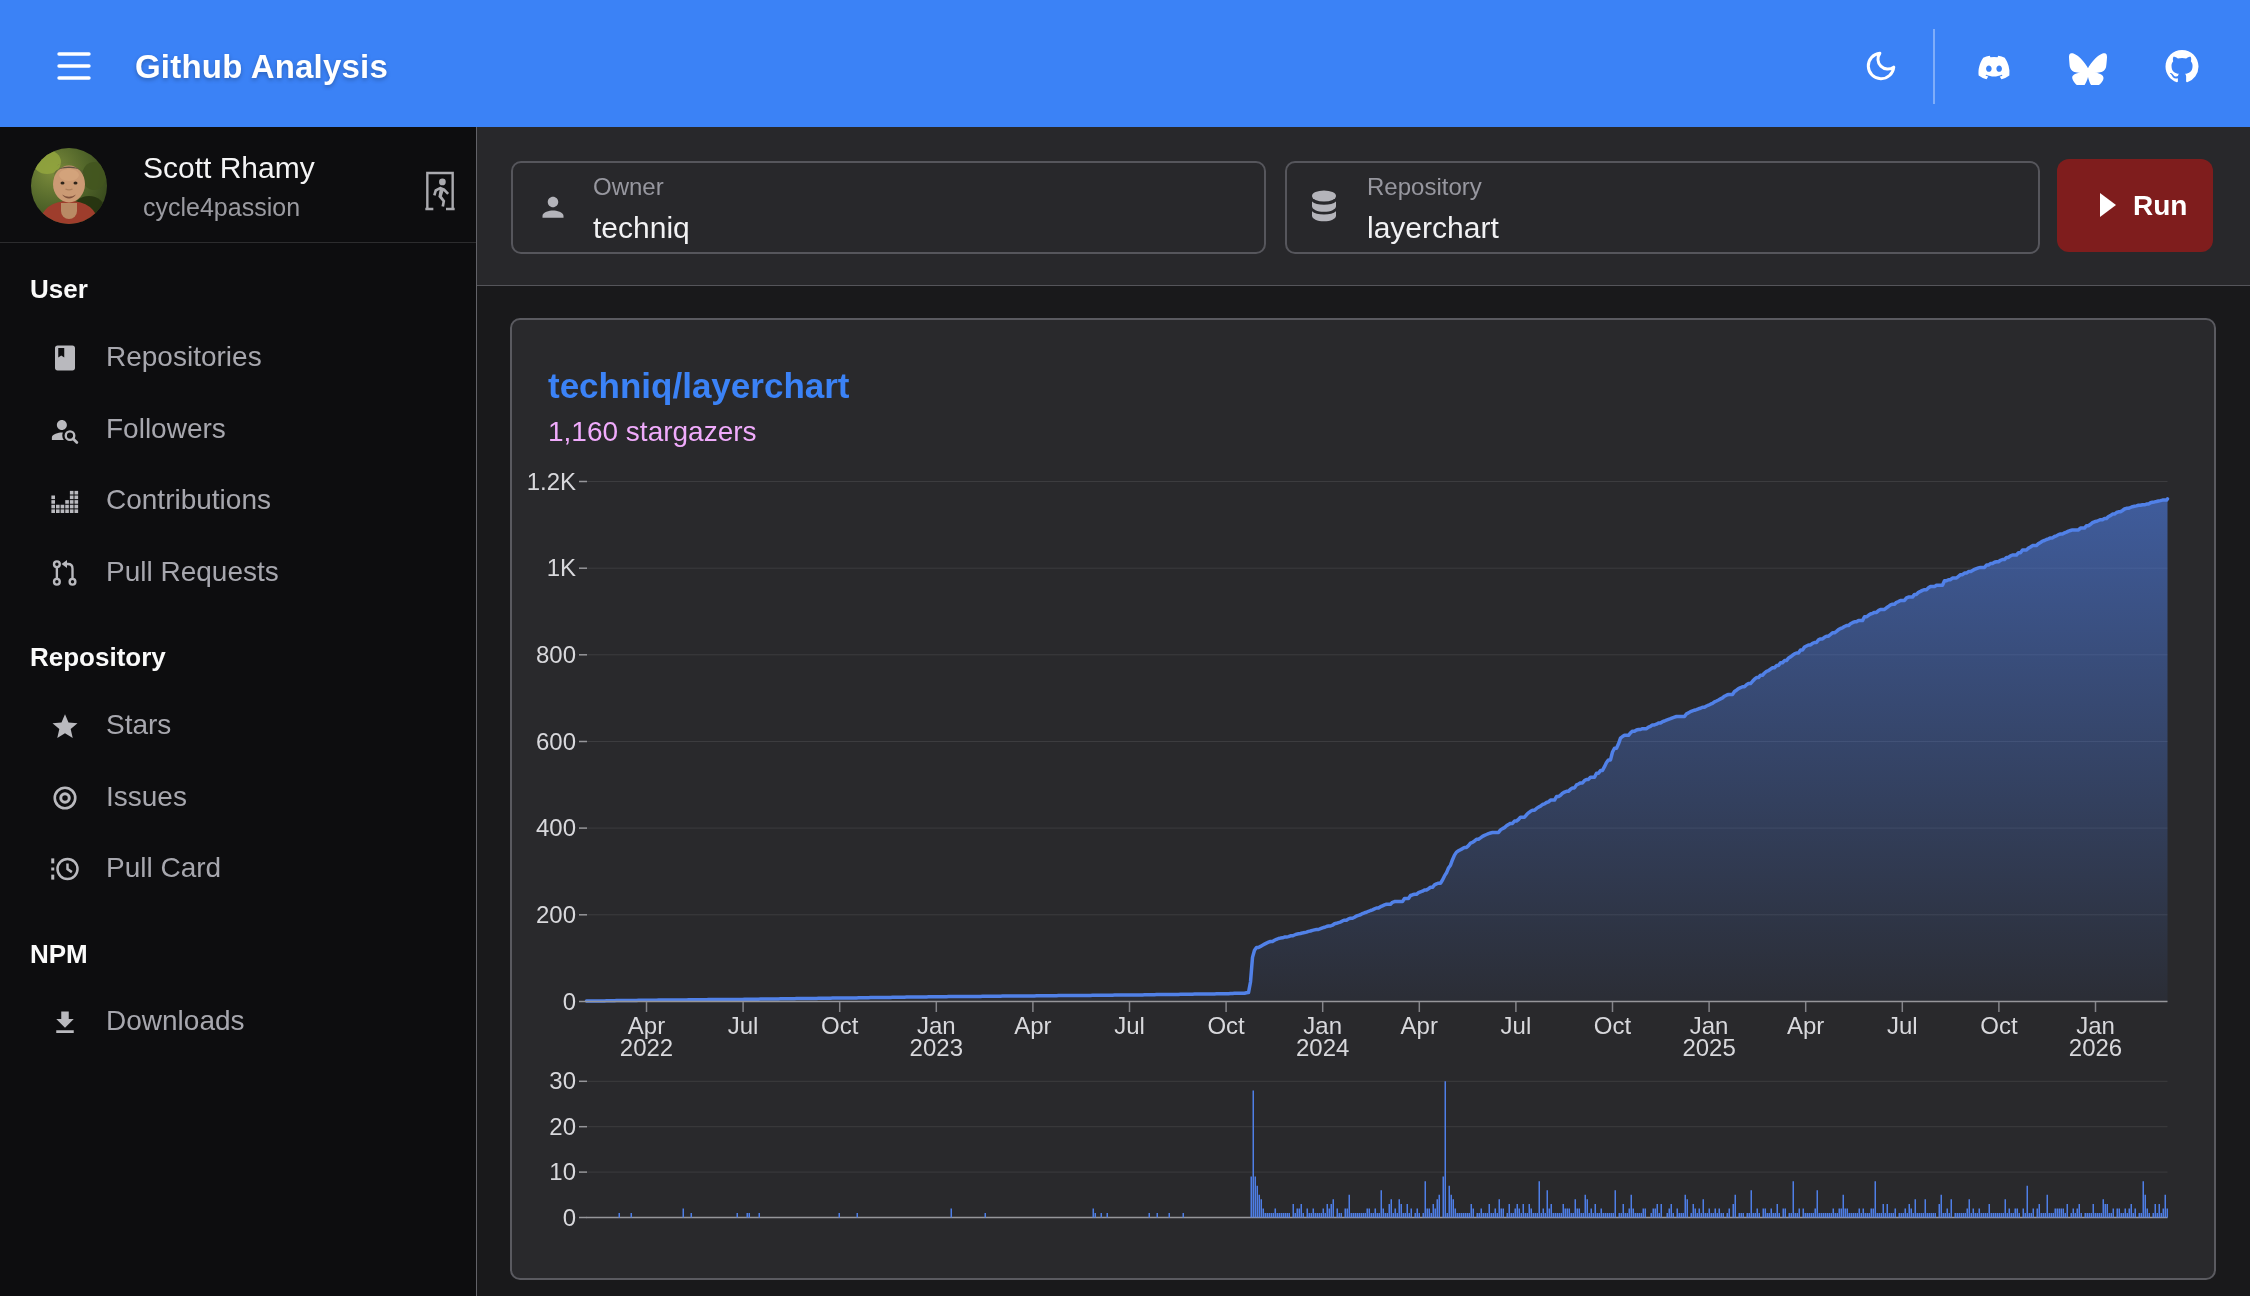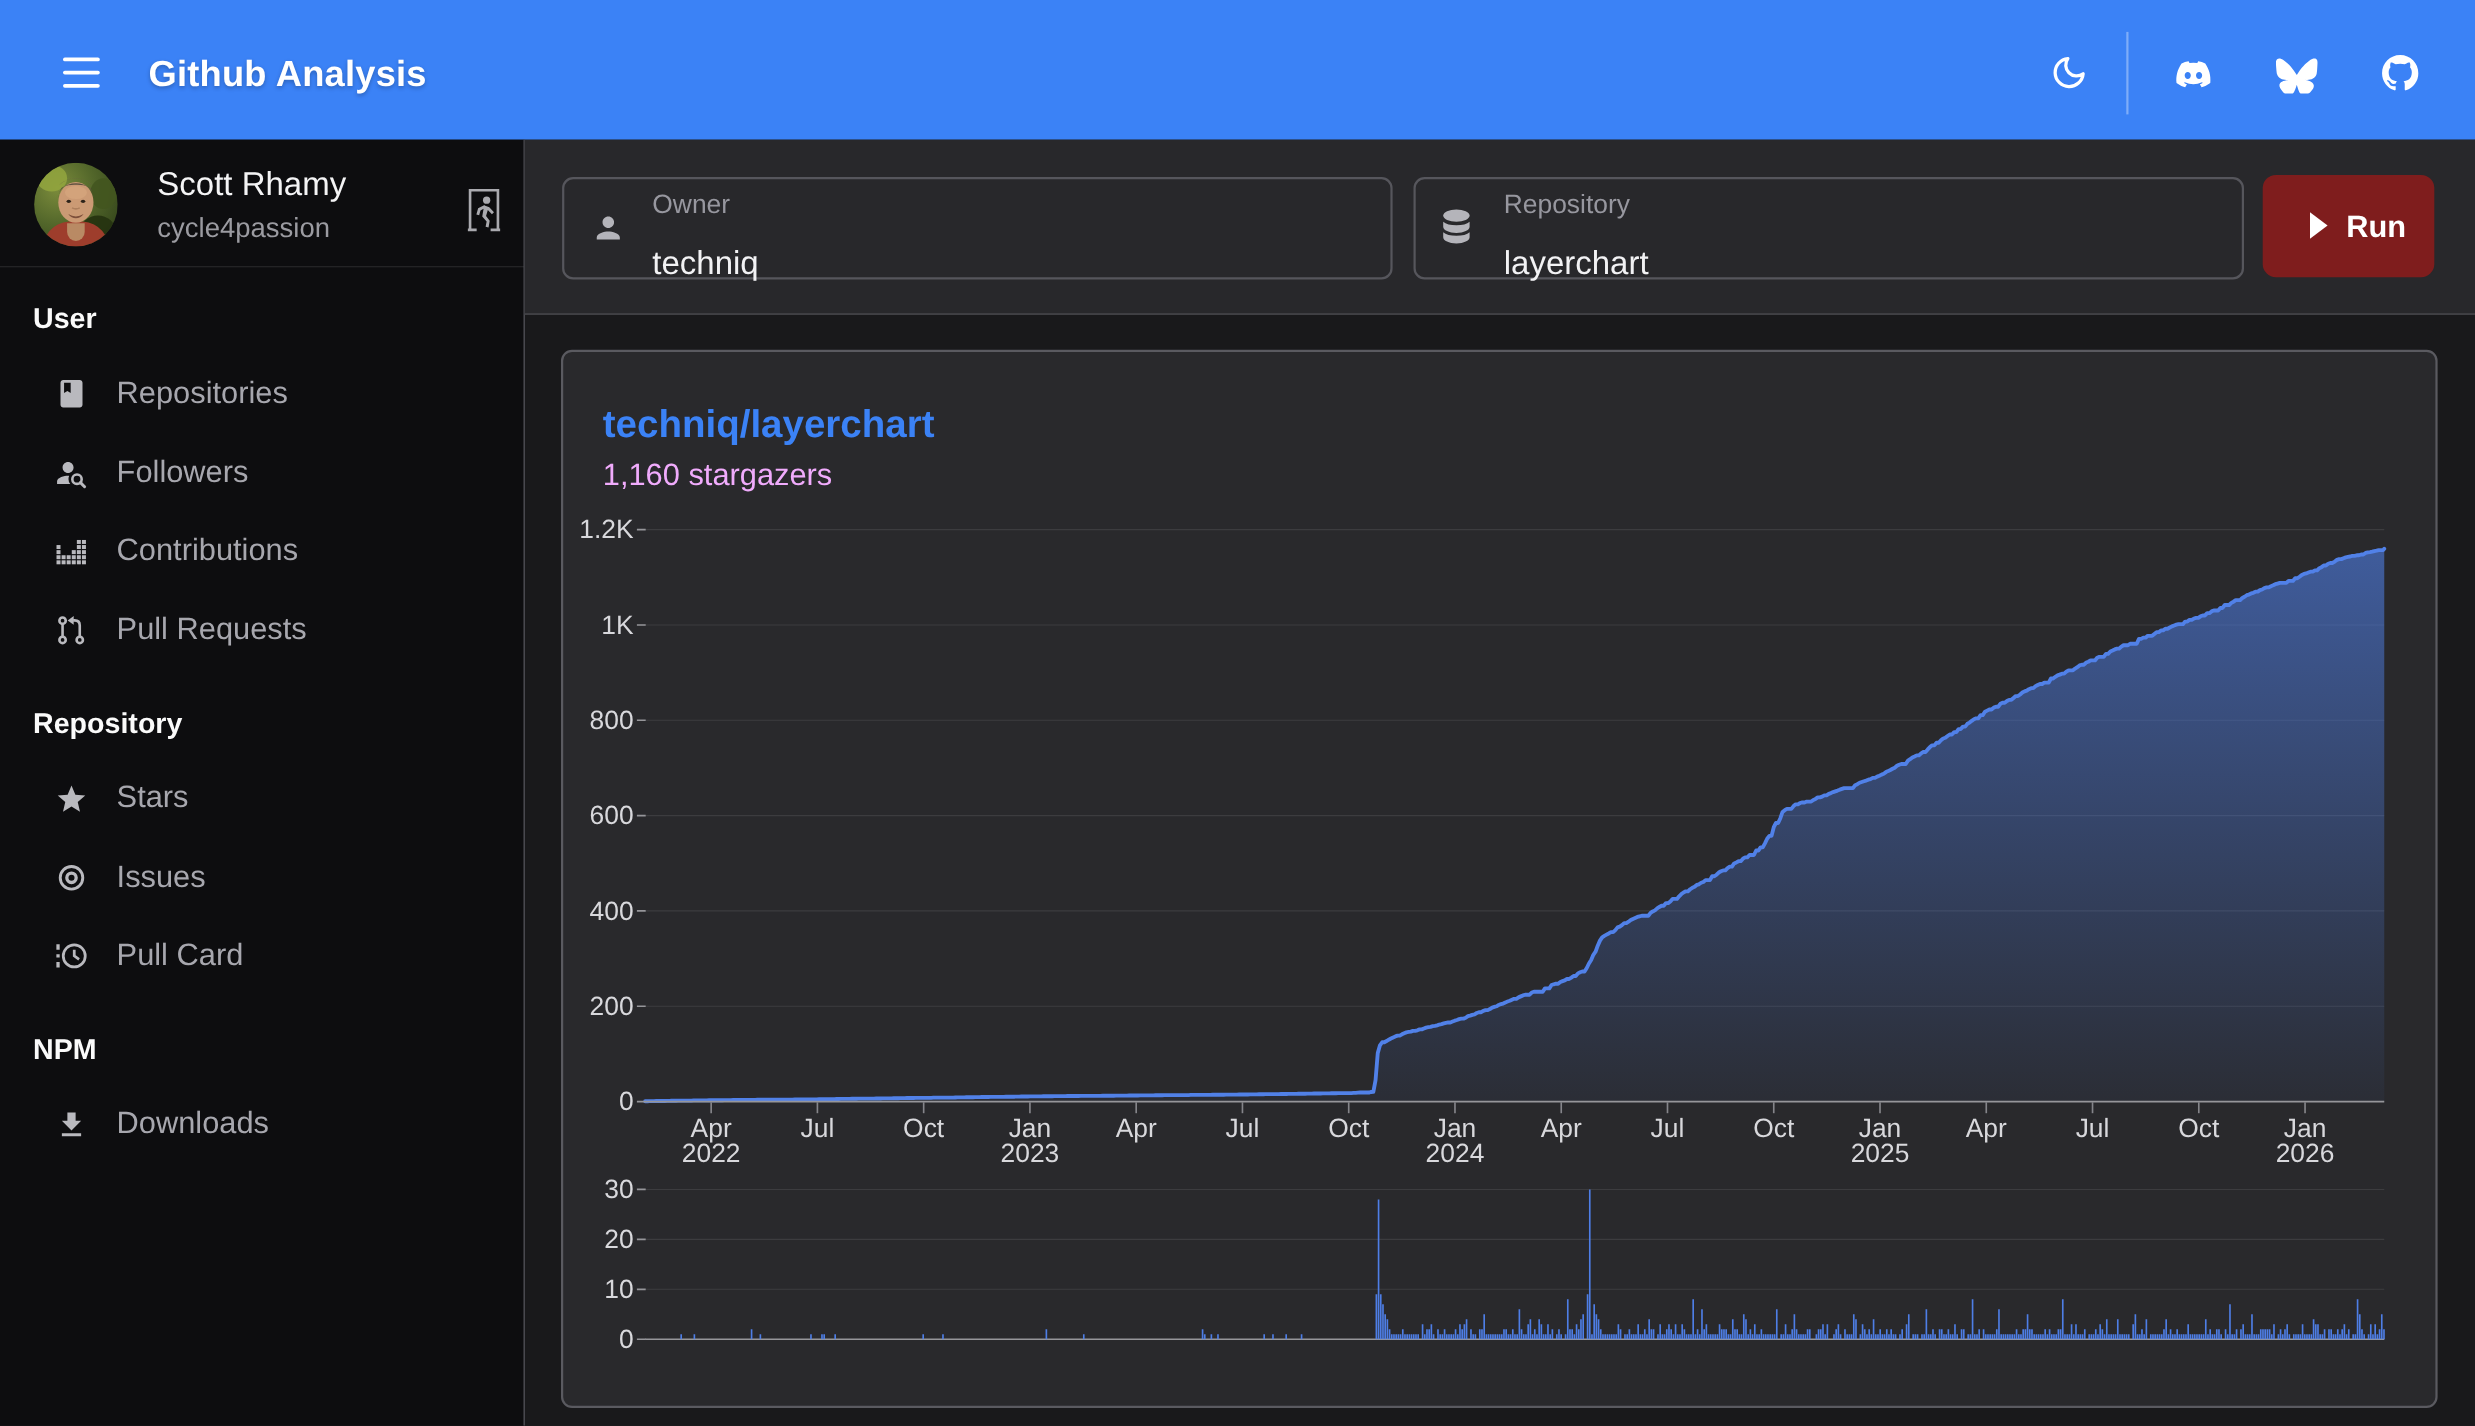--- a/index.html
+++ b/index.html
@@ -15,21 +15,21 @@
 .profile{position:absolute;left:0;top:0;width:476px;height:116px;border-bottom:1px solid rgba(255,255,255,.13)}
 .pname{position:absolute;left:143px;top:24px;font-size:30px;font-weight:500;color:#f4f4f5}
 .phandle{position:absolute;left:143px;top:66px;font-size:25px;color:#9b9ba1}
 .navhead{position:absolute;left:30px;font-size:26px;font-weight:700;color:#fafafa}
 .navitem{position:absolute;left:106px;font-size:28px;color:#a7a7ae}
 .navicon{position:absolute;left:50px}
 .toolbar{position:absolute;left:477px;top:127px;width:1773px;height:159px;background:#28282b;
   border-bottom:1px solid #55555a}
 .inputbox{position:absolute;top:34px;width:755px;height:93px;border:2px solid #56565c;border-radius:10px}
 .ilabel{position:absolute;left:80px;top:10px;font-size:24px;color:#97979f}
-.ivalue{position:absolute;left:80px;top:60px;font-size:30px;color:#f2f2f4}
+.ivalue{position:absolute;left:80px;top:48px;font-size:30px;color:#f2f2f4}
 .runbtn{position:absolute;left:1580px;top:32px;width:156px;height:93px;background:#7f1d1d;border-radius:12px}
 .runtxt{position:absolute;left:76px;top:31px;font-size:28px;font-weight:600;color:#fff}
 .card{position:absolute;left:510px;top:318px;width:1706px;height:962px;background:#29292c;
   border:2px solid #5a5a60;border-radius:10px}
 .ctitle{position:absolute;left:36px;top:46px;font-size:35px;font-weight:600;color:#3b82f6}
 .csub{position:absolute;left:36px;top:96px;font-size:28px;color:#f0abfc}
 .chart{position:absolute;left:0;top:0}
 svg{display:block}
 </style>
 </head>

